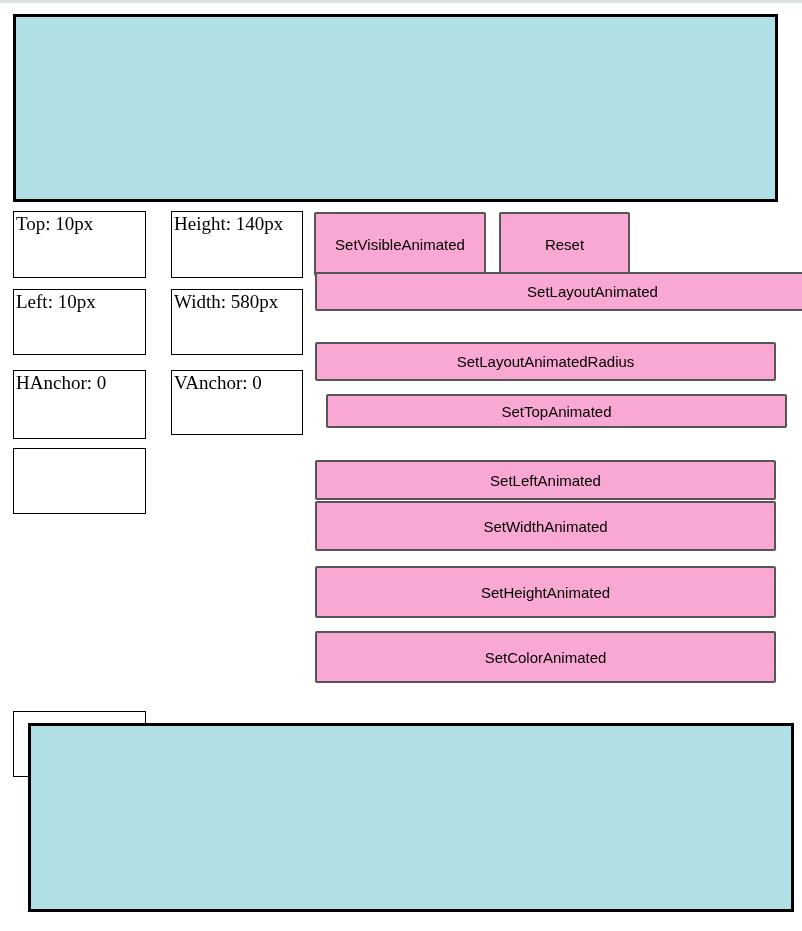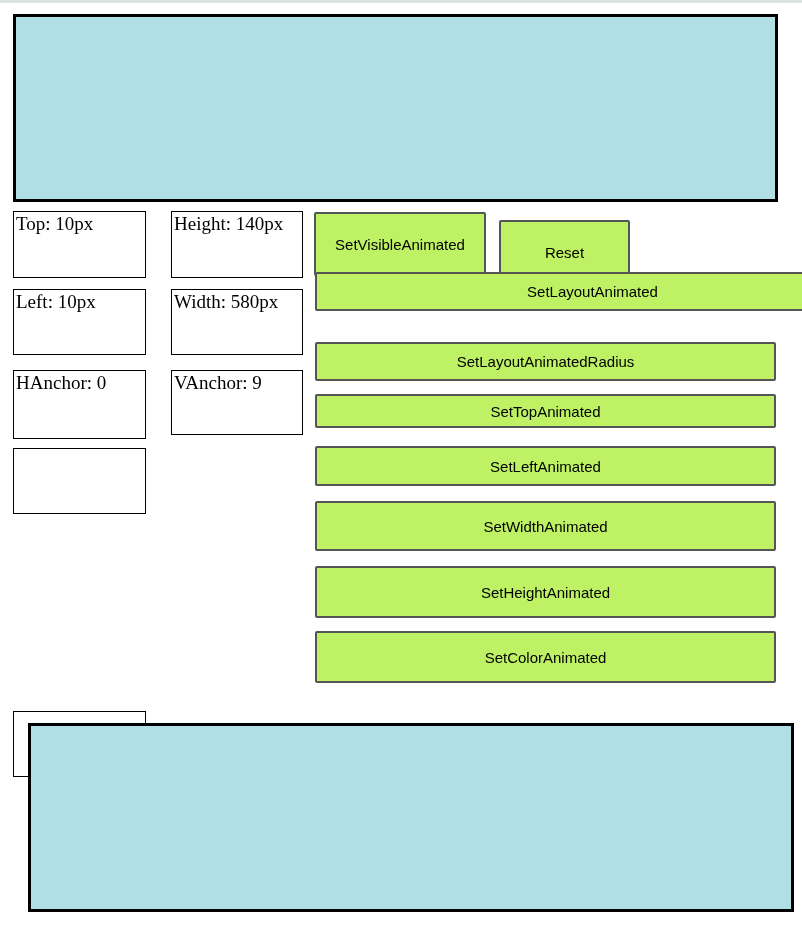--- a/index.html
+++ b/index.html
@@ -41,39 +41,39 @@
   #box-left{left:13px;top:289px;width:133px;height:66px;}
   #box-width{left:171px;top:289px;width:132px;height:66px;}
   #box-hanchor{left:13px;top:370px;width:133px;height:69px;}
   #box-vanchor{left:171px;top:370px;width:132px;height:65px;}
   #box-extra{left:13px;top:448px;width:133px;height:66px;}
   #box-bottom{left:13px;top:711px;width:133px;height:66px;}
 
   .btn{
     position:absolute;
     box-sizing:border-box;
-    background:#bef264;
+    background:#f9a8d4;
     border:2px solid #555555;
     border-radius:2px;
     font-family:"Liberation Sans",sans-serif;
     font-size:15px;
     color:#000000;
     display:flex;
     align-items:center;
     justify-content:center;
     cursor:pointer;
     padding:0;
     margin:0;
   }
   #btn-visible{left:314px;top:212px;width:172px;height:64px;}
-  #btn-reset{left:499px;top:212px;width:131px;height:64px;margin-top:8px;}
+  #btn-reset{left:499px;top:212px;width:131px;height:64px;}
   #btn-layout{left:315px;top:272px;width:555px;height:39px;}
   #btn-layout-radius{left:315px;top:342px;width:461px;height:39px;}
-  #btn-top{left:315px;top:394px;width:461px;height:34px;}
-  #btn-left{left:315px;top:446px;width:461px;height:40px;}
+  #btn-top{left:326px;top:394px;width:461px;height:34px;}
+  #btn-left{left:315px;top:460px;width:461px;height:40px;}
   #btn-width{left:315px;top:501px;width:461px;height:50px;}
   #btn-height{left:315px;top:566px;width:461px;height:52px;}
   #btn-color{left:315px;top:631px;width:461px;height:52px;}
 </style>
 </head>
 <body>
 
 <div class="page">
 
   <div class="top-strip"></div>
@@ -83,21 +83,21 @@
   <div class="value-box" id="box-top">Top: 10px</div>
 
   <div class="value-box" id="box-height">Height: 140px</div>
 
   <div class="value-box" id="box-left">Left: 10px</div>
 
   <div class="value-box" id="box-width">Width: 580px</div>
 
   <div class="value-box" id="box-hanchor">HAnchor: 0</div>
 
-  <div class="value-box" id="box-vanchor">VAnchor: 9</div>
+  <div class="value-box" id="box-vanchor">VAnchor: 0</div>
 
   <div class="value-box" id="box-extra"></div>
 
   <button class="btn" id="btn-visible">SetVisibleAnimated</button>
 
   <button class="btn" id="btn-reset">Reset</button>
 
   <button class="btn" id="btn-layout">SetLayoutAnimated</button>
 
   <button class="btn" id="btn-layout-radius">SetLayoutAnimatedRadius</button>

